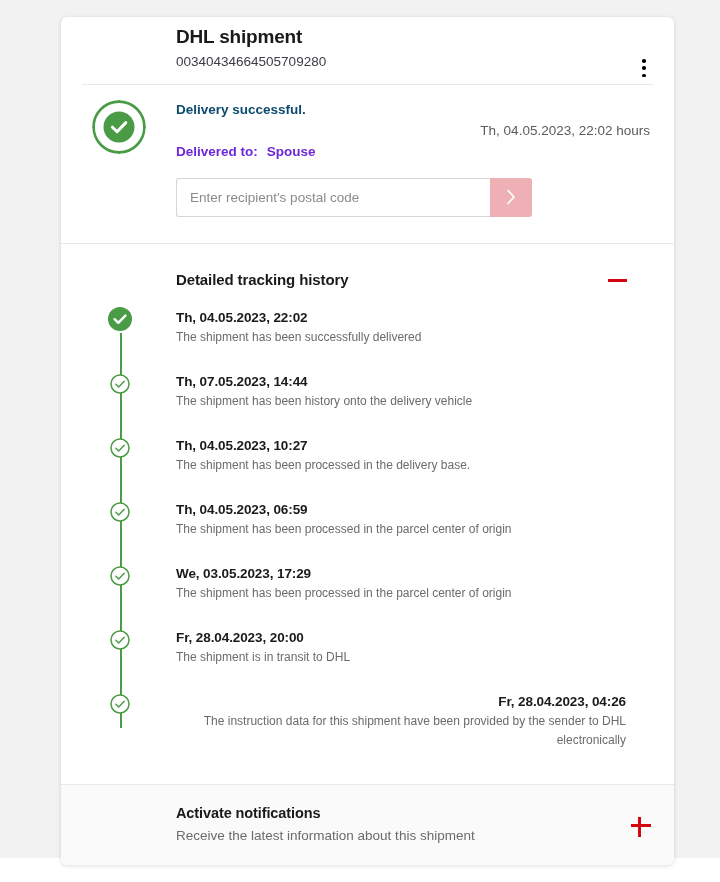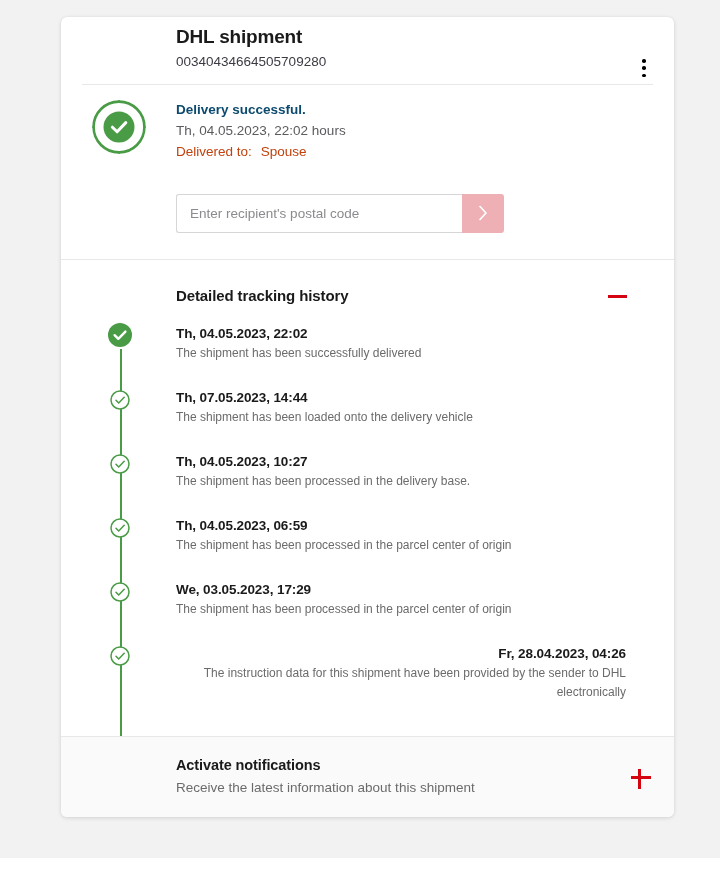--- a/index.html
+++ b/index.html
@@ -95,33 +95,34 @@
   .status-line {
     font-size: 13.5px;
     line-height: 21px;
   }
   .status-headline {
     font-weight: bold;
     color: #0c4a6e;
   }
   .status-date {
     color: #5b5b60;
+    text-align: right;
   }
   .status-recipient {
-    font-weight: normal;
-    color: #c2410c;
+    font-weight: bold;
+    color: #6d28d9;
   }
   .status-recipient .recipient-value {
     margin-left: 9px;
   }
 
   .postal-form {
     display: flex;
-    margin-top: 32px;
-    width: 328px;
+    margin-top: 16px;
+    width: 356px;
     height: 39px;
   }
   .postal-input {
     flex: 1;
     border: 1px solid #d6d6d6;
     border-right: none;
     border-radius: 3px 0 0 3px;
     padding: 0 13px;
     font-family: "Liberation Sans", sans-serif;
     font-size: 13.5px;
@@ -327,21 +328,21 @@
               </svg></div>
             <div class="event-time">Th, 04.05.2023, 22:02</div>
             <div class="event-desc">The shipment has been successfully delivered</div>
           </div>
           <div class="event">
             <div class="event-node"><svg width="20" height="20" viewBox="0 0 20 20">
                 <circle cx="10" cy="10" r="9" fill="#ffffff" stroke="#4a9b46" stroke-width="1.5"></circle>
                 <path d="M6 10.2 L8.7 13 L14.2 7.3" fill="none" stroke="#4a9b46" stroke-width="1.5" stroke-linecap="round" stroke-linejoin="round"></path>
               </svg></div>
             <div class="event-time">Th, 07.05.2023, 14:44</div>
-            <div class="event-desc">The shipment has been loaded onto the delivery vehicle</div>
+            <div class="event-desc">The shipment has been history onto the delivery vehicle</div>
           </div>
           <div class="event">
             <div class="event-node"><svg width="20" height="20" viewBox="0 0 20 20">
                 <circle cx="10" cy="10" r="9" fill="#ffffff" stroke="#4a9b46" stroke-width="1.5"></circle>
                 <path d="M6 10.2 L8.7 13 L14.2 7.3" fill="none" stroke="#4a9b46" stroke-width="1.5" stroke-linecap="round" stroke-linejoin="round"></path>
               </svg></div>
             <div class="event-time">Th, 04.05.2023, 10:27</div>
             <div class="event-desc">The shipment has been processed in the delivery base.</div>
           </div>
           <div class="event">
@@ -352,20 +353,28 @@
             <div class="event-time">Th, 04.05.2023, 06:59</div>
             <div class="event-desc">The shipment has been processed in the parcel center of origin</div>
           </div>
           <div class="event">
             <div class="event-node"><svg width="20" height="20" viewBox="0 0 20 20">
                 <circle cx="10" cy="10" r="9" fill="#ffffff" stroke="#4a9b46" stroke-width="1.5"></circle>
                 <path d="M6 10.2 L8.7 13 L14.2 7.3" fill="none" stroke="#4a9b46" stroke-width="1.5" stroke-linecap="round" stroke-linejoin="round"></path>
               </svg></div>
             <div class="event-time">We, 03.05.2023, 17:29</div>
             <div class="event-desc">The shipment has been processed in the parcel center of origin</div>
+          </div>
+          <div class="event">
+            <div class="event-node"><svg width="20" height="20" viewBox="0 0 20 20">
+                <circle cx="10" cy="10" r="9" fill="#ffffff" stroke="#4a9b46" stroke-width="1.5"></circle>
+                <path d="M6 10.2 L8.7 13 L14.2 7.3" fill="none" stroke="#4a9b46" stroke-width="1.5" stroke-linecap="round" stroke-linejoin="round"></path>
+              </svg></div>
+            <div class="event-time">Fr, 28.04.2023, 20:00</div>
+            <div class="event-desc">The shipment is in transit to DHL</div>
           </div>
           <div class="event">
             <div class="event-node"><svg width="20" height="20" viewBox="0 0 20 20">
                 <circle cx="10" cy="10" r="9" fill="#ffffff" stroke="#4a9b46" stroke-width="1.5"></circle>
                 <path d="M6 10.2 L8.7 13 L14.2 7.3" fill="none" stroke="#4a9b46" stroke-width="1.5" stroke-linecap="round" stroke-linejoin="round"></path>
               </svg></div>
             <div class="event-time">Fr, 28.04.2023, 04:26</div>
             <div class="event-desc">The instruction data for this shipment have been provided by the sender to DHL electronically</div>
           </div>
         </div>

